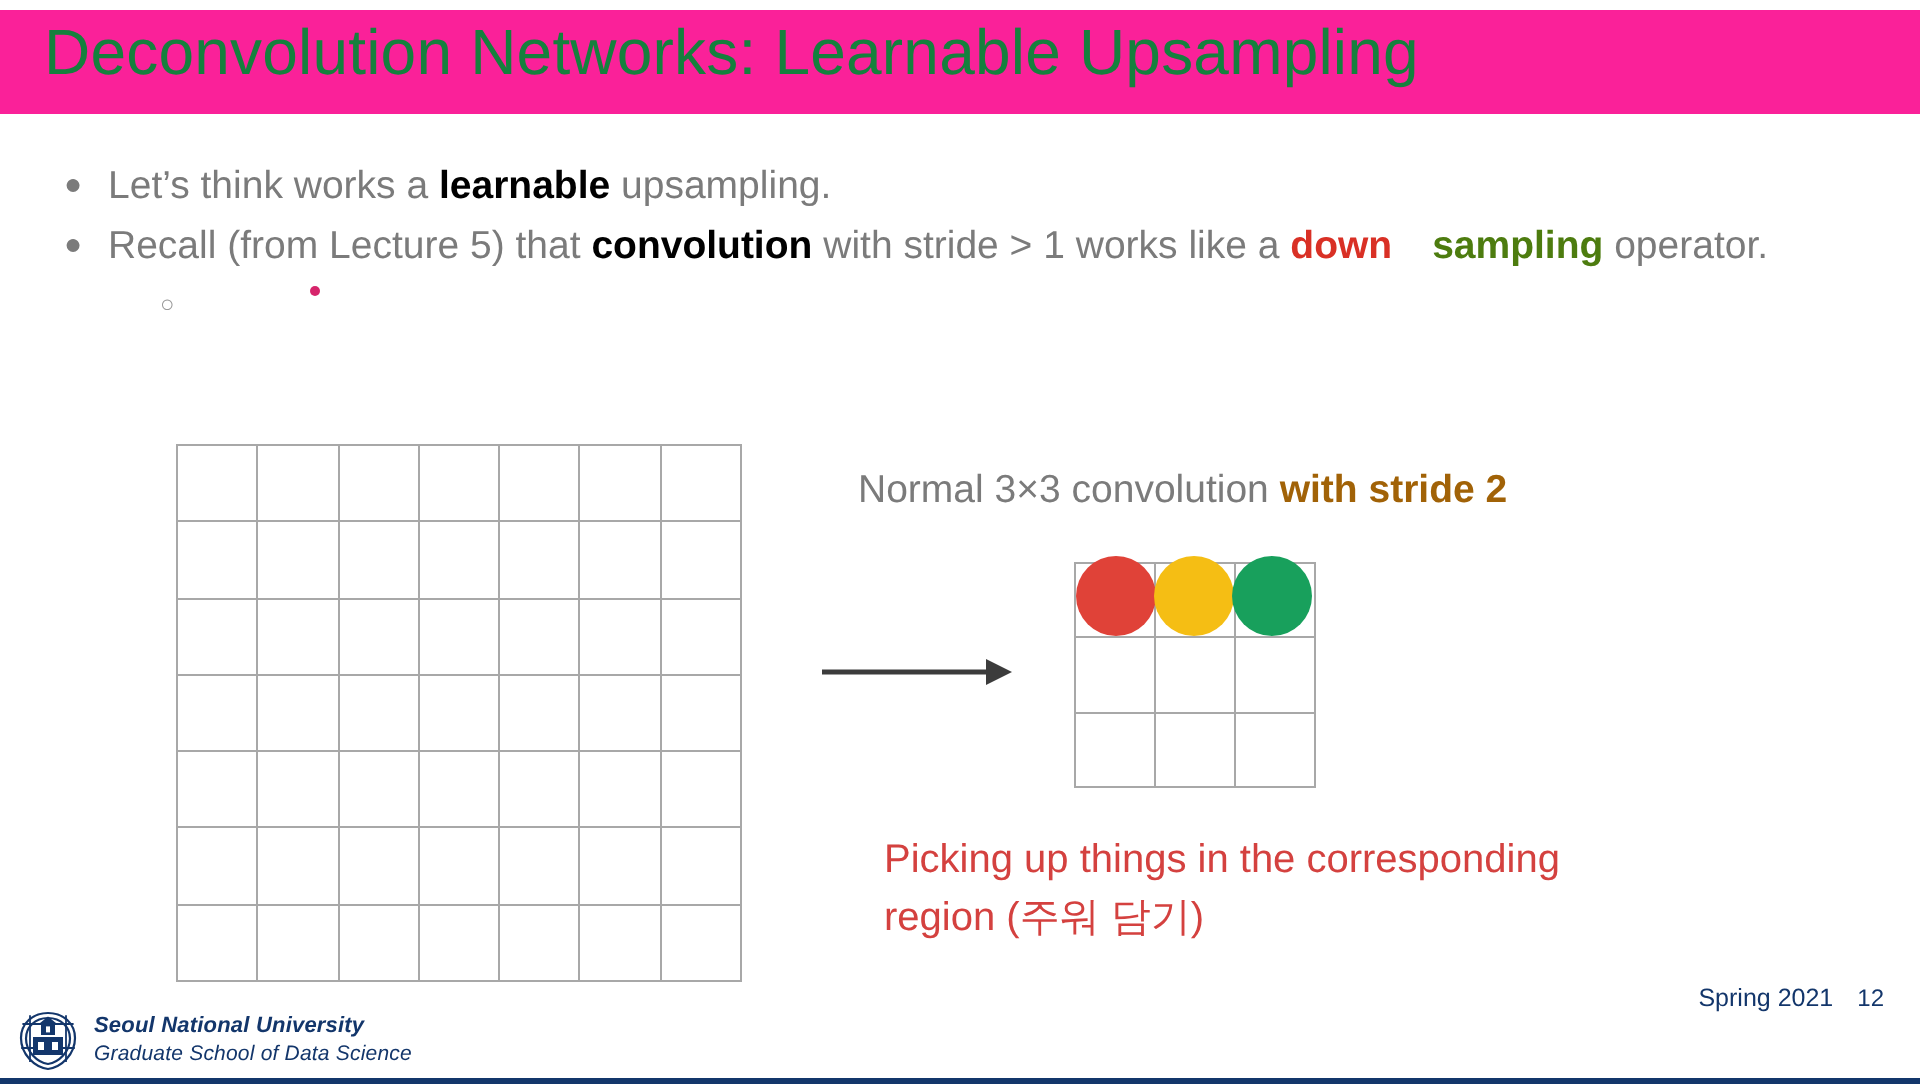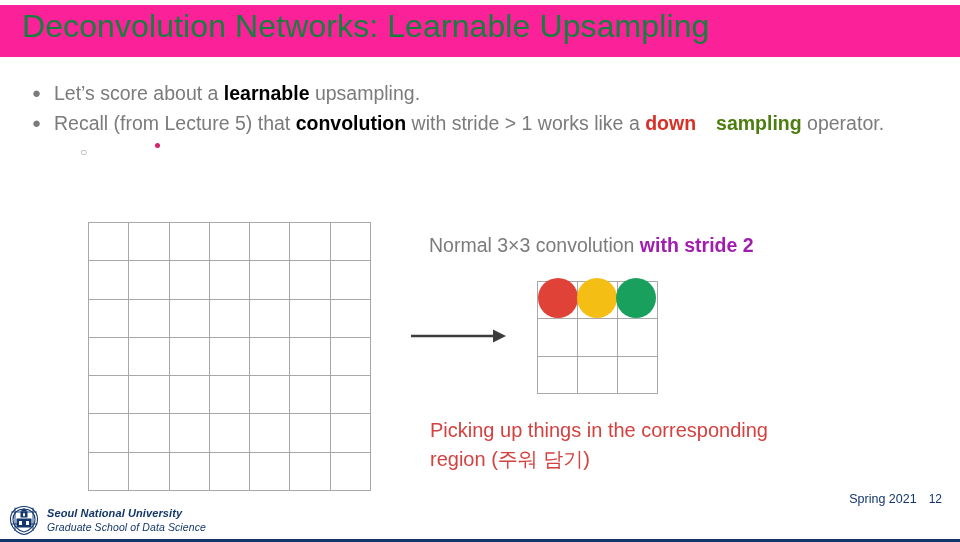--- a/index.html
+++ b/index.html
@@ -143,21 +143,21 @@
   
   .caption {
     position: absolute;
     left: 429px;
     top: 232px;
     font-size: 19.5px;
     line-height: 26px;
     color: #7b7b7b;
     white-space: nowrap;
   }
-  .caption b { color: #a21caf; font-weight: bold; }
+  .caption b { color: #a16207; font-weight: bold; }
 
   
   .grid3-wrap {
     position: absolute;
     left: 537px;
     top: 281px;
     width: 121px;
     height: 113px;
   }
   .grid3 {
@@ -191,21 +191,21 @@
     border-radius: 50%;
     top: -3px;
   }
   .dot.d0 { left: 1px; }
   .dot.d1 { left: 40px; }
   .dot.d2 { left: 79px; }
 
   
   .note {
     position: absolute;
-    left: 430px;
+    left: 442px;
     top: 416px;
     width: 460px;
     font-size: 20px;
     line-height: 29px;
     color: #d4413f;
   }
 
   
   .footer-rule {
     position: absolute;
@@ -263,21 +263,21 @@
 
 <div class="slide">
 
   <div class="title-band" style="background: rgb(250, 33, 153);"></div>
   <div class="title-text">Deconvolution Networks: Learnable Upsampling</div>
 
   <div class="bullets">
 
     <div class="bullet-row">
       <span class="bullet-marker">●</span>
-      <span class="bullet-body"><span>Let’s score about a </span><b>learnable</b><span> upsampling.</span></span>
+      <span class="bullet-body"><span>Let’s think works a </span><b>learnable</b><span> upsampling.</span></span>
     </div>
 
     <div class="bullet-row">
       <span class="bullet-marker">●</span>
       <span class="bullet-body"><span>Recall (from Lecture 5) that </span><b>convolution</b><span> with stride &gt; 1 works like a </span><span class="red-bold">down</span><span class="grey-bold">sampling</span><span> operator.</span></span>
     </div>
 
     <div class="sub-row">
       <span class="sub-marker">○</span>
     </div>

